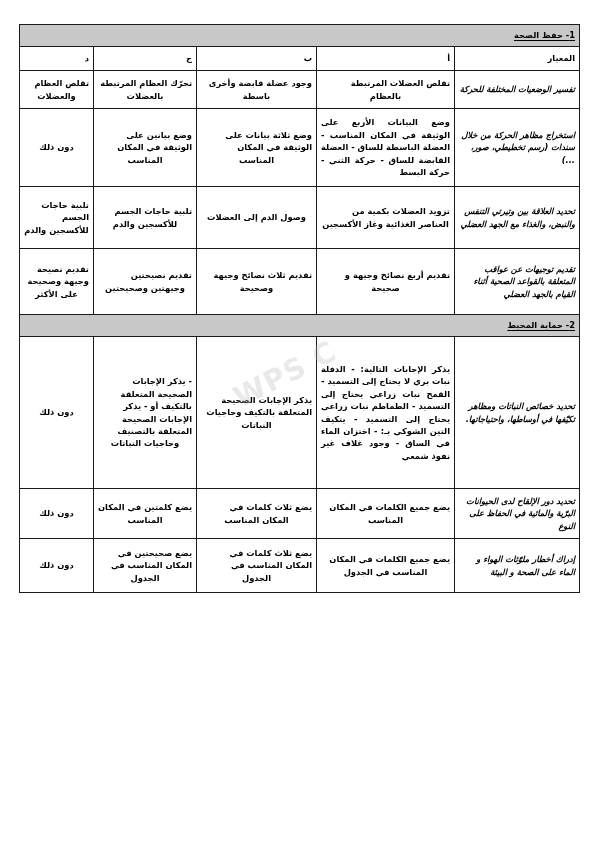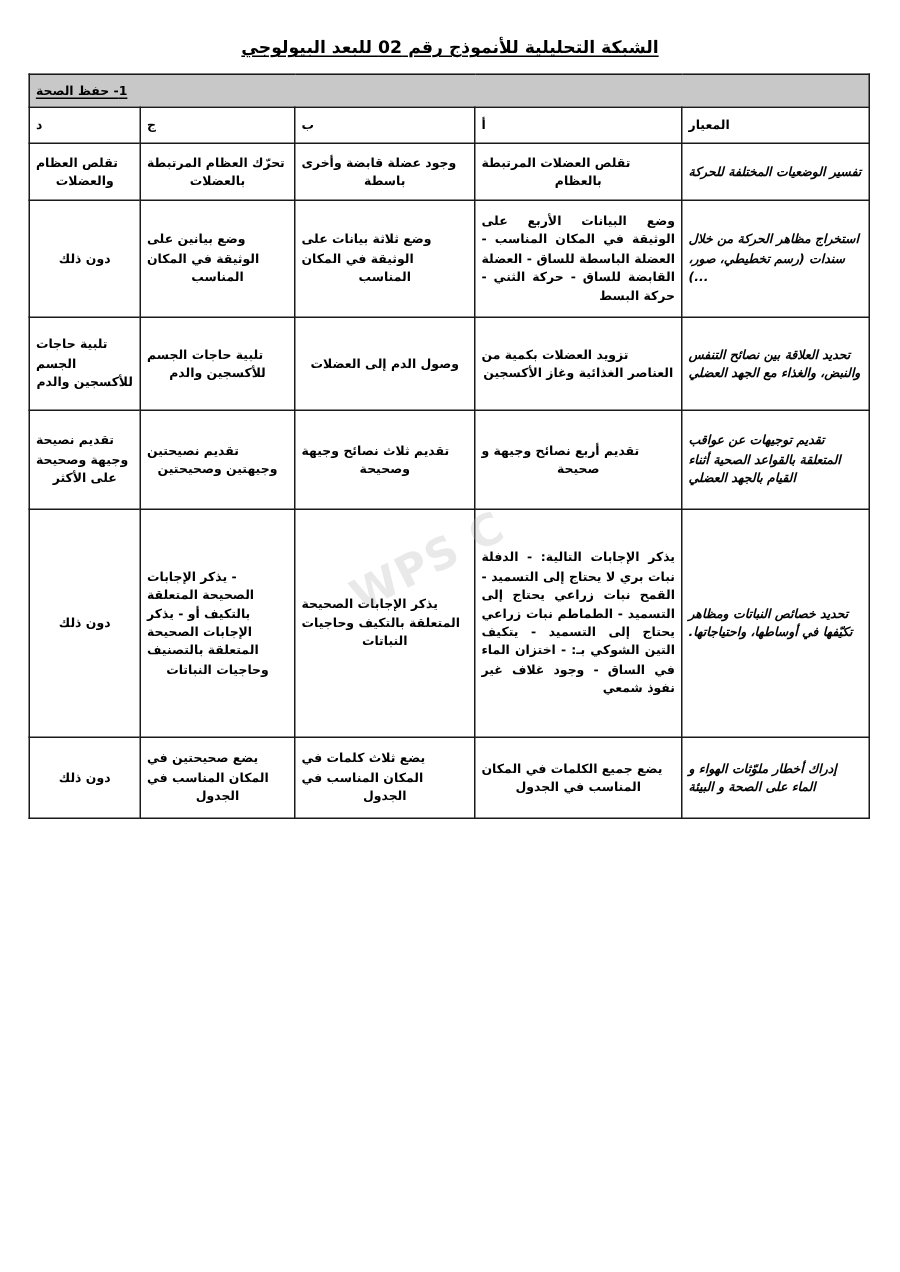--- a/index.html
+++ b/index.html
@@ -44,21 +44,21 @@
     table-layout: fixed;
     direction: rtl;
   }
   table.grid td, table.grid th {
     border: 1px solid #1a1a1a;
     vertical-align: middle;
     padding: 3px 4px;
     font-size: 8.3px;
     line-height: 1.5;
     font-weight: bold;
-    text-align: left;
+    text-align: right;
     word-wrap: break-word;
     overflow-wrap: break-word;
   }
 
   
   .section-band td {
     background: #c8c8c8;
     text-align: center;
     font-size: 9px;
     font-weight: bold;
@@ -121,21 +121,20 @@
     transform-origin: left top;
     direction: ltr;
     white-space: nowrap;
   }
 </style>
 </head>
 <body>
 
 <div class="page">
 
-  <div class="doc-title">الشبكة التحليلية للأنموذج رقم 02 للبعد البيولوجي</div>
 
   <div class="watermark">
     <span>WPS C</span>
   </div>
 
   <table class="grid">
     <colgroup>
       <col style="width:125px">
       <col style="width:138px">
       <col style="width:120px">
@@ -166,44 +165,54 @@
 
     <tr style="height:78px">
       <td class="criteria top-cell">استخراج مظاهر الحركة من خلال سندات (رسم تخطيطي، صور، ...)</td>
       <td class="body-cell just top-cell">وضع البيانات الأربع على الوثيقة في المكان المناسب - العضلة الباسطة للساق - العضلة القابضة للساق - حركة الثني - حركة البسط</td>
       <td class="body-cell top-cell">وضع ثلاثة بيانات على الوثيقة في المكان المناسب</td>
       <td class="body-cell top-cell">وضع بيانين على الوثيقة في المكان المناسب</td>
       <td class="body-cell top-cell">دون ذلك</td>
     </tr>
 
     <tr style="height:62px">
-      <td class="criteria">تحديد العلاقة بين نصائح التنفس والنبض، والغذاء مع الجهد العضلي</td>
+      <td class="criteria">تحديد العلاقة بين وتيرتي التنفس والنبض، والغذاء مع الجهد العضلي</td>
       <td class="body-cell">تزويد العضلات بكمية من العناصر الغذائية وغاز الأكسجين</td>
       <td class="body-cell">وصول الدم إلى العضلات</td>
       <td class="body-cell">تلبية حاجات الجسم للأكسجين والدم</td>
       <td class="body-cell">تلبية حاجات الجسم للأكسجين والدم</td>
     </tr>
 
     <tr style="height:66px">
       <td class="criteria">تقديم توجيهات عن عواقب المتعلقة بالقواعد الصحية أثناء القيام بالجهد العضلي</td>
       <td class="body-cell top-cell">تقديم أربع نصائح وجيهة و صحيحة</td>
       <td class="body-cell top-cell">تقديم ثلاث نصائح وجيهة وصحيحة</td>
       <td class="body-cell top-cell">تقديم نصيحتين وجيهتين وصحيحتين</td>
       <td class="body-cell top-cell">تقديم نصيحة وجيهة وصحيحة على الأكثر</td>
     </tr>
 
+    <tr class="section-band">
+      <td colspan="5">2- حماية المحيط</td>
+    </tr>
 
     <tr style="height:152px">
       <td class="criteria top-cell">تحديد خصائص النباتات ومظاهر تكيّفها في أوساطها، واحتياجاتها.</td>
       <td class="body-cell just top-cell">يذكر الإجابات التالية: - الدفلة نبات بري لا يحتاج إلى التسميد - القمح نبات زراعي يحتاج إلى التسميد - الطماطم نبات زراعي يحتاج إلى التسميد - يتكيف التين الشوكي بـ: - اختزان الماء في الساق - وجود غلاف غير نفوذ شمعي</td>
       <td class="body-cell top-cell">يذكر الإجابات الصحيحة المتعلقة بالتكيف وحاجيات النباتات</td>
       <td class="body-cell top-cell">- يذكر الإجابات الصحيحة المتعلقة بالتكيف أو - يذكر الإجابات الصحيحة المتعلقة بالتصنيف وحاجيات النباتات</td>
       <td class="body-cell top-cell">دون ذلك</td>
     </tr>
 
+    <tr style="height:50px">
+      <td class="criteria">تحديد دور الإلقاح لدى الحيوانات البرّية والمائية في الحفاظ على النوع</td>
+      <td class="body-cell top-cell">يضع جميع الكلمات في المكان المناسب</td>
+      <td class="body-cell top-cell">يضع ثلاث كلمات في المكان المناسب</td>
+      <td class="body-cell top-cell">يضع كلمتين في المكان المناسب</td>
+      <td class="body-cell top-cell">دون ذلك</td>
+    </tr>
 
     <tr style="height:54px">
       <td class="criteria">إدراك أخطار ملوّثات الهواء و الماء على الصحة و البيئة</td>
       <td class="body-cell top-cell">يضع جميع الكلمات في المكان المناسب في الجدول</td>
       <td class="body-cell top-cell">يضع ثلاث كلمات في المكان المناسب في الجدول</td>
       <td class="body-cell top-cell">يضع صحيحتين في المكان المناسب في الجدول</td>
       <td class="body-cell top-cell">دون ذلك</td>
     </tr>
 
 

